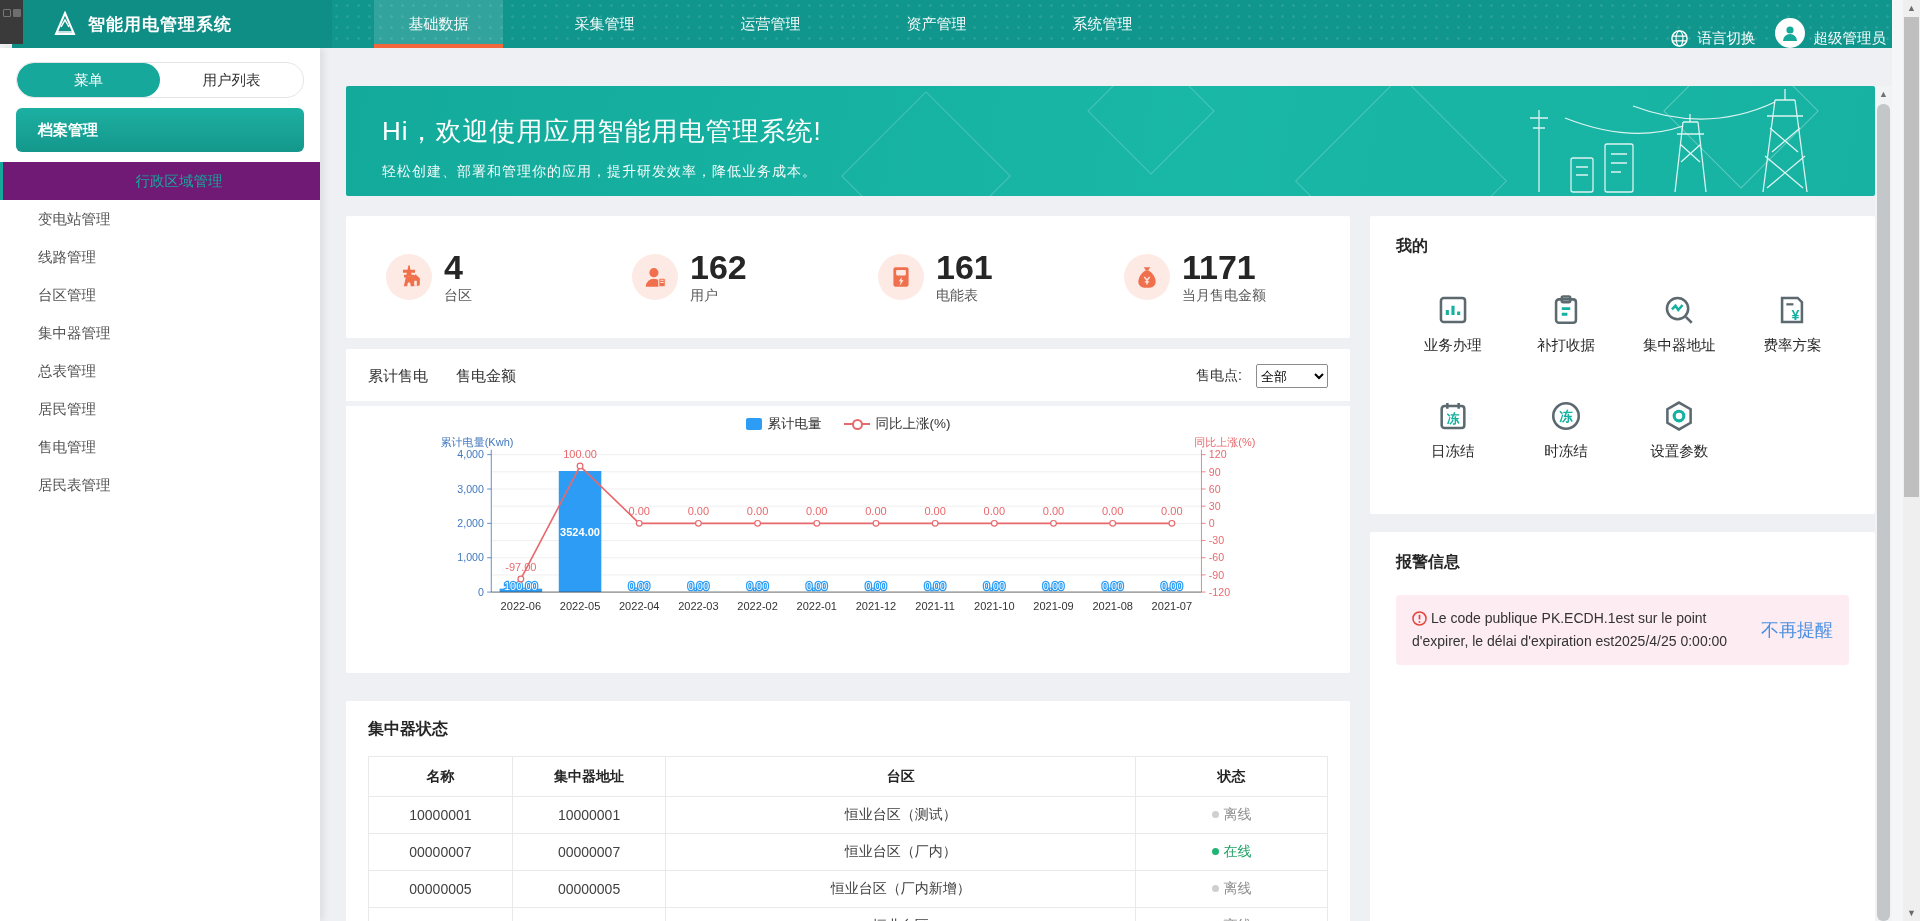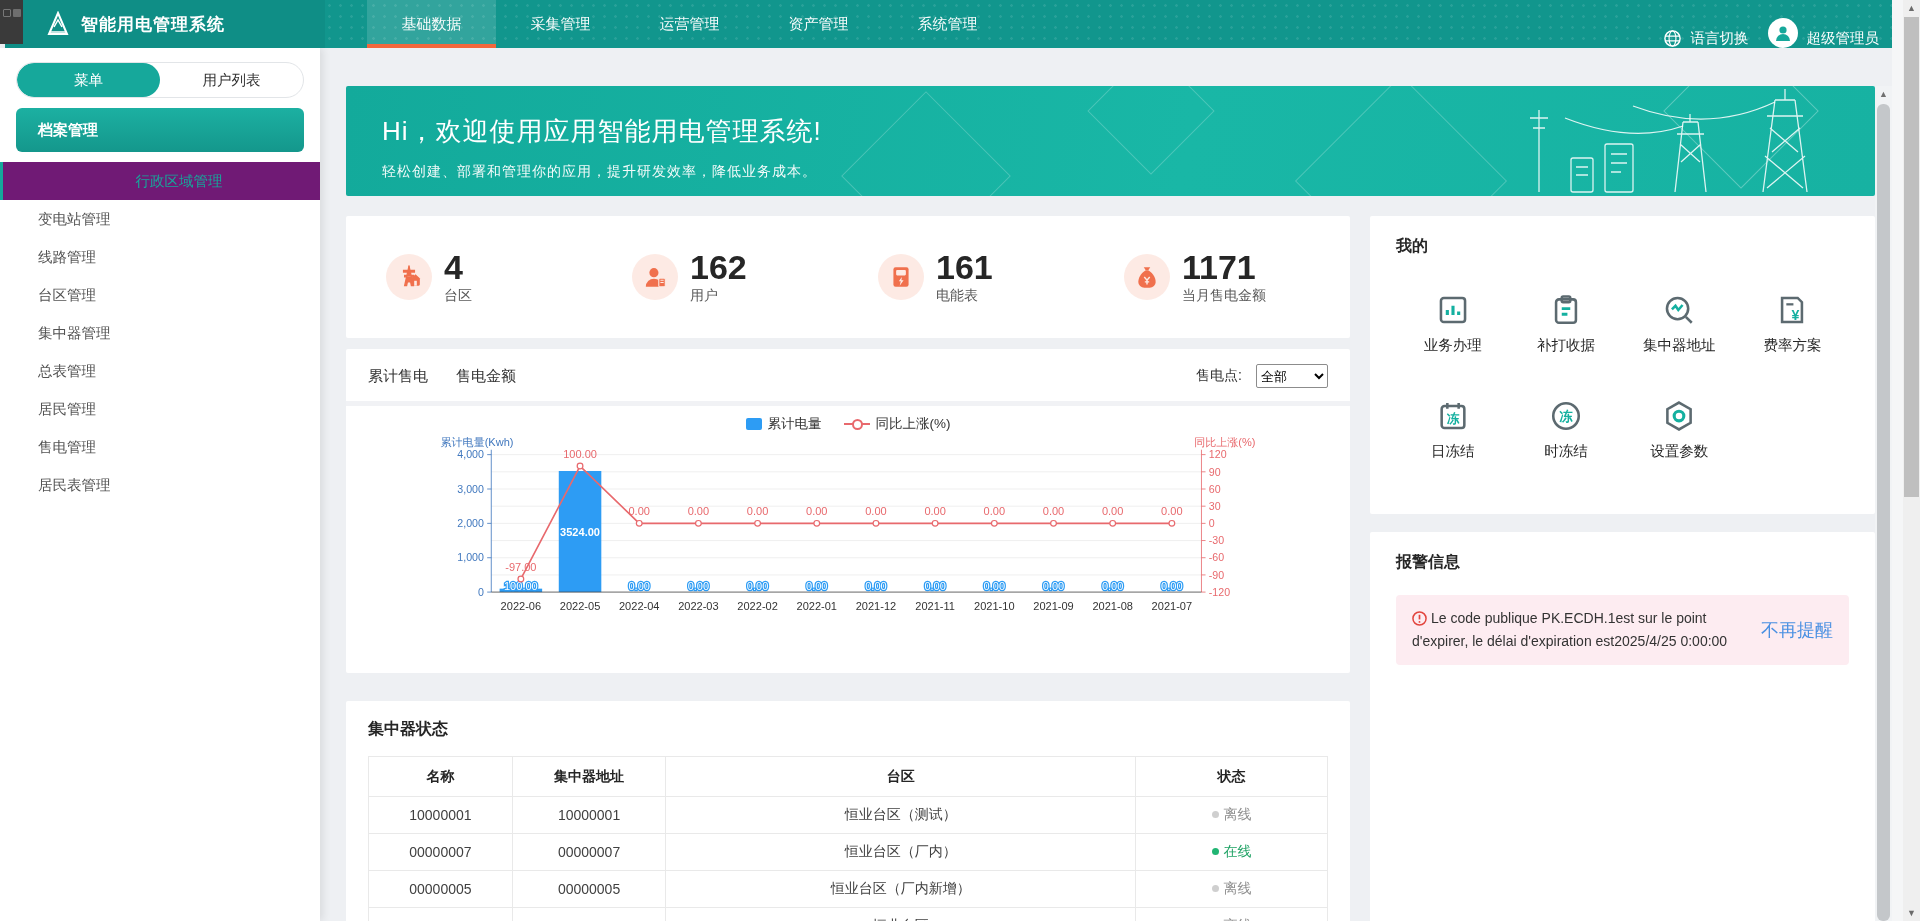--- a/index.html
+++ b/index.html
@@ -1,30 +1,30 @@
 <!DOCTYPE html>
 <html><head>
 <meta charset="utf-8">
 <style>
   * { margin:0; padding:0; box-sizing:border-box; }
   html,body { width:1920px; height:921px; overflow:hidden; background:#eef0f3;
     font-family:"Liberation Sans","DejaVu Sans",sans-serif; }
 
   
-  .header { position:absolute; left:5px; top:0; width:1892px; height:48px;
+  .header { position:absolute; left:12px; top:0; width:1892px; height:48px;
     background:#11968d;
     background-image:radial-gradient(rgba(255,255,255,.10) 1px, transparent 1.6px);
     background-size:11px 11px; display:flex; align-items:stretch; z-index:30; }
   .corner-dark { position:absolute; left:0; top:0; width:23px; height:44px; background:#3a3a3a; z-index:40; }
   .corner-dark i { position:absolute; top:9px; width:8px; height:8px; background:#6e6e6e; border-radius:1px; }
   .corner-dark i.sq1 { left:3px; background:transparent; border:1.5px solid #777; }
   .corner-dark i.sq2 { left:13px; }
   .brand { width:320px; display:flex; align-items:center; padding-left:40px; gap:10px; background:#0f8e86; }
   .brand-title { color:#fff; font-size:17px; font-weight:bold; letter-spacing:1px; }
-  .topnav { display:flex; margin-left:42px; }
+  .topnav { display:flex; margin-left:42px;gap:37px; }
   .topnav .nav-item { width:129px; text-align:center; line-height:48px; color:rgba(255,255,255,.96);
     font-size:15px; cursor:pointer; position:relative; }
   .topnav .nav-item.active { background:rgba(255,255,255,.14); box-shadow:inset 0 -4px 0 #f2673c; }
   .header-right { margin-left:auto; display:flex; align-items:flex-end; gap:9px; padding-right:18px; color:#fff; font-size:14.5px; }
   .avatar { width:30px; height:30px; border-radius:50%; background:#fff; display:flex; align-items:center; justify-content:center; margin-left:10px; }
 
   
   .sidebar { position:absolute; left:0; top:48px; bottom:0; width:320px; background:#fff;
     box-shadow:3px 0 8px rgba(0,0,0,.09); z-index:20; }
   .side-tabs { margin:14px 16px 10px; height:36px; border:1px solid #e2e5e8; border-radius:18px;

